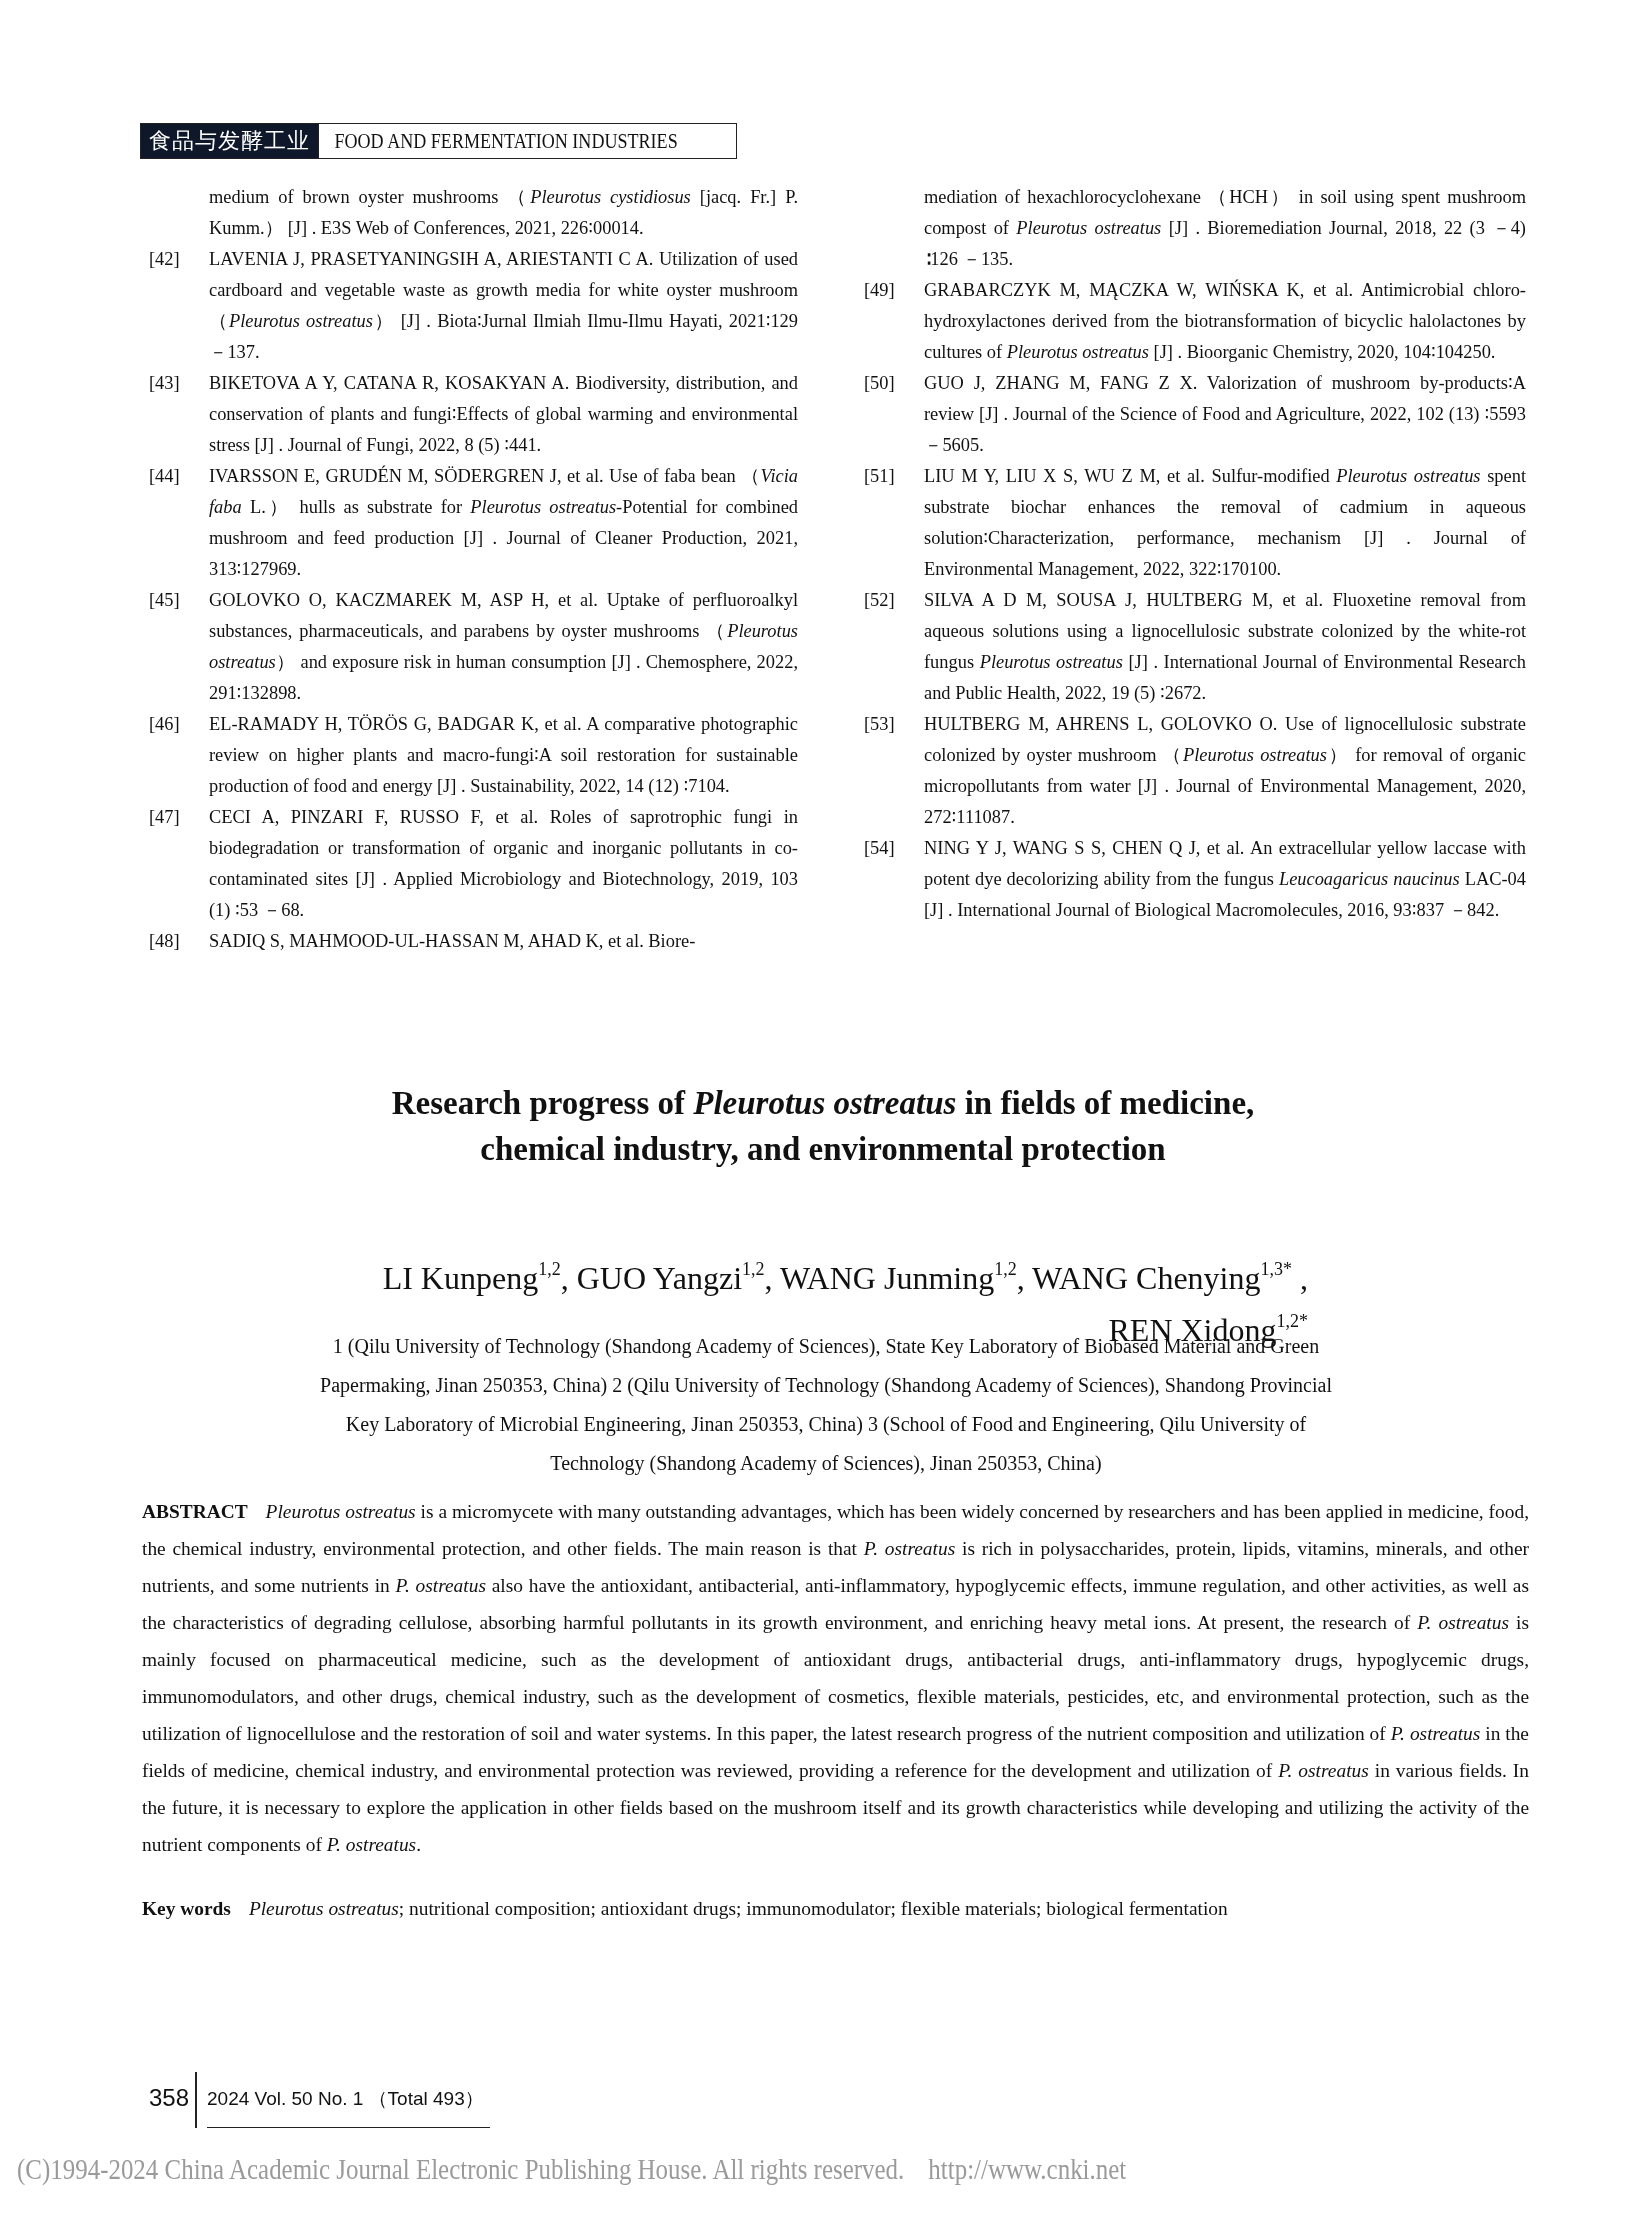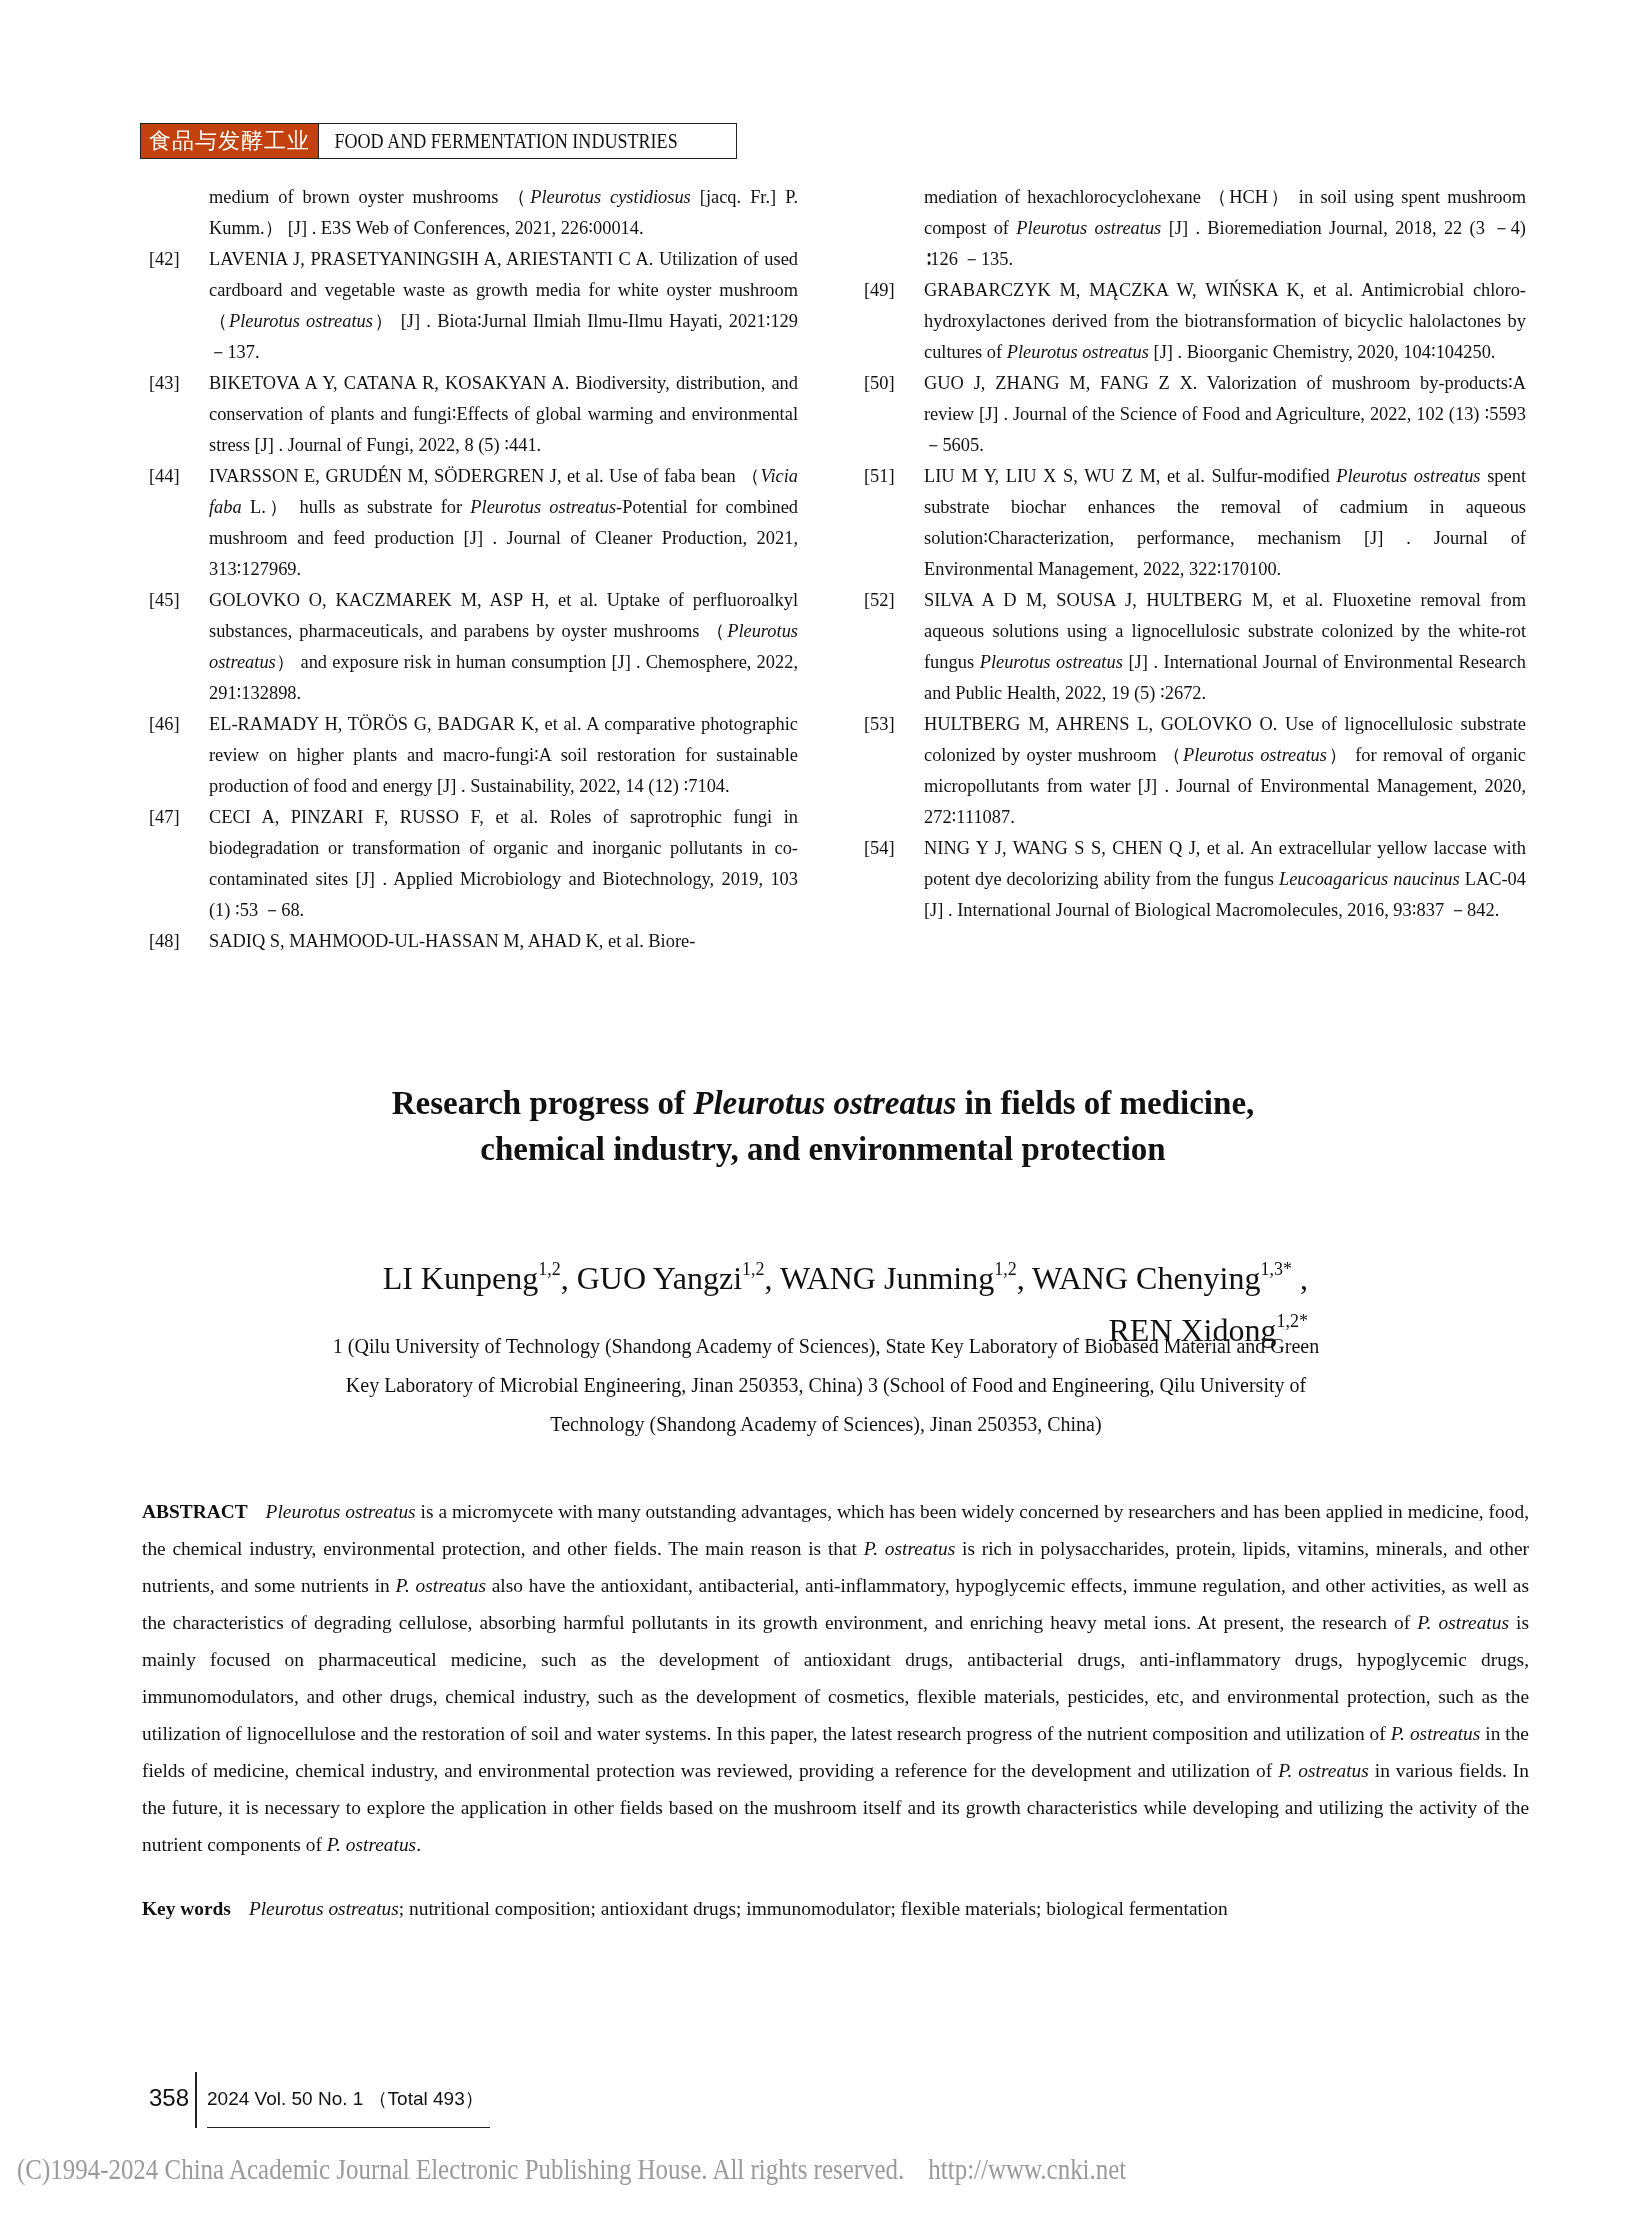--- a/index.html
+++ b/index.html
@@ -3,21 +3,21 @@
 <meta charset="utf-8">
 <style>
   html, body { margin: 0; padding: 0; background: #ffffff; }
   body { width: 1646px; height: 2233px; position: relative; overflow: hidden;
          font-family: "Liberation Serif", "DejaVu Serif", serif; color: #111; }
   .abs { position: absolute; }
 
   
   .run-head { left: 140px; top: 123px; width: 597px; height: 36px; border: 1.5px solid #222;
               display: flex; box-sizing: border-box; }
-  .run-head .cn { background: #c2410c; color: #fff; width: 204px; display: flex; align-items: center;
+  .run-head .cn { background: #0f172a; color: #fff; width: 204px; display: flex; align-items: center;
                   justify-content: center; font-family: "DejaVu Sans", sans-serif; font-size: 22px;
                   letter-spacing: 1px; border-right: 1.5px solid #222; }
   .run-head .en { flex: 1; display: flex; align-items: center; padding-left: 18px;
                   font-size: 21px; letter-spacing: 0px; transform: scaleX(0.86); transform-origin: left center; white-space: nowrap; }
 
   
   .refcol { font-size: 18.4px; line-height: 31px; }
   .refcol.left { left: 149px; top: 182px; width: 649px; }
   .refcol.right { left: 864px; top: 182px; width: 662px; }
   .ref { display: flex; }
@@ -126,20 +126,21 @@
   <div>chemical industry, and environmental protection</div>
 </div>
 
 <div class="abs authors">
   <div id="authors-line1"><span>LI Kunpeng</span><sup>1,2</sup><span>, </span><span>GUO Yangzi</span><sup>1,2</sup><span>, </span><span>WANG Junming</span><sup>1,2</sup><span>, </span><span>WANG Chenying</span><sup>1,3*</sup><span> ,</span></div>
   <div><span>REN Xidong</span><sup>1,2*</sup></div>
 </div>
 
 <div class="abs affil">
   <div>1 (Qilu University of Technology (Shandong Academy of Sciences), State Key Laboratory of Biobased Material and Green</div>
+  <div>Papermaking, Jinan 250353, China) 2 (Qilu University of Technology (Shandong Academy of Sciences), Shandong Provincial</div>
   <div>Key Laboratory of Microbial Engineering, Jinan 250353, China) 3 (School of Food and Engineering, Qilu University of</div>
   <div>Technology (Shandong Academy of Sciences), Jinan 250353, China)</div>
 </div>
 
 <div class="abs abstract">
   <span class="label">ABSTRACT</span><span id="abstract-body"><i>Pleurotus ostreatus</i><span> is a micromycete with many outstanding advantages, which has been widely concerned by researchers and has been applied in medicine, food, the chemical industry, environmental protection, and other fields. The main reason is that </span><i>P. ostreatus</i><span> is rich in polysaccharides, protein, lipids, vitamins, minerals, and other nutrients, and some nutrients in </span><i>P. ostreatus</i><span> also have the antioxidant, antibacterial, anti-inflammatory, hypoglycemic effects, immune regulation, and other activities, as well as the characteristics of degrading cellulose, absorbing harmful pollutants in its growth environment, and enriching heavy metal ions. At present, the research of </span><i>P. ostreatus</i><span> is mainly focused on pharmaceutical medicine, such as the development of antioxidant drugs, antibacterial drugs, anti-inflammatory drugs, hypoglycemic drugs, immunomodulators, and other drugs, chemical industry, such as the development of cosmetics, flexible materials, pesticides, etc, and environmental protection, such as the utilization of lignocellulose and the restoration of soil and water systems. In this paper, the latest research progress of the nutrient composition and utilization of </span><i>P. ostreatus</i><span> in the fields of medicine, chemical industry, and environmental protection was reviewed, providing a reference for the development and utilization of </span><i>P. ostreatus</i><span> in various fields. In the future, it is necessary to explore the application in other fields based on the mushroom itself and its growth characteristics while developing and utilizing the activity of the nutrient components of </span><i>P. ostreatus</i><span>.</span></span>
 </div>
 
 <div class="abs keywords">
   <span class="label">Key words</span><span id="keywords-body"><i>Pleurotus ostreatus</i><span>; </span><span>nutritional composition</span><span>; </span><span>antioxidant drugs</span><span>; </span><span>immunomodulator</span><span>; </span><span>flexible materials</span><span>; </span><span>biological fermentation</span></span>

